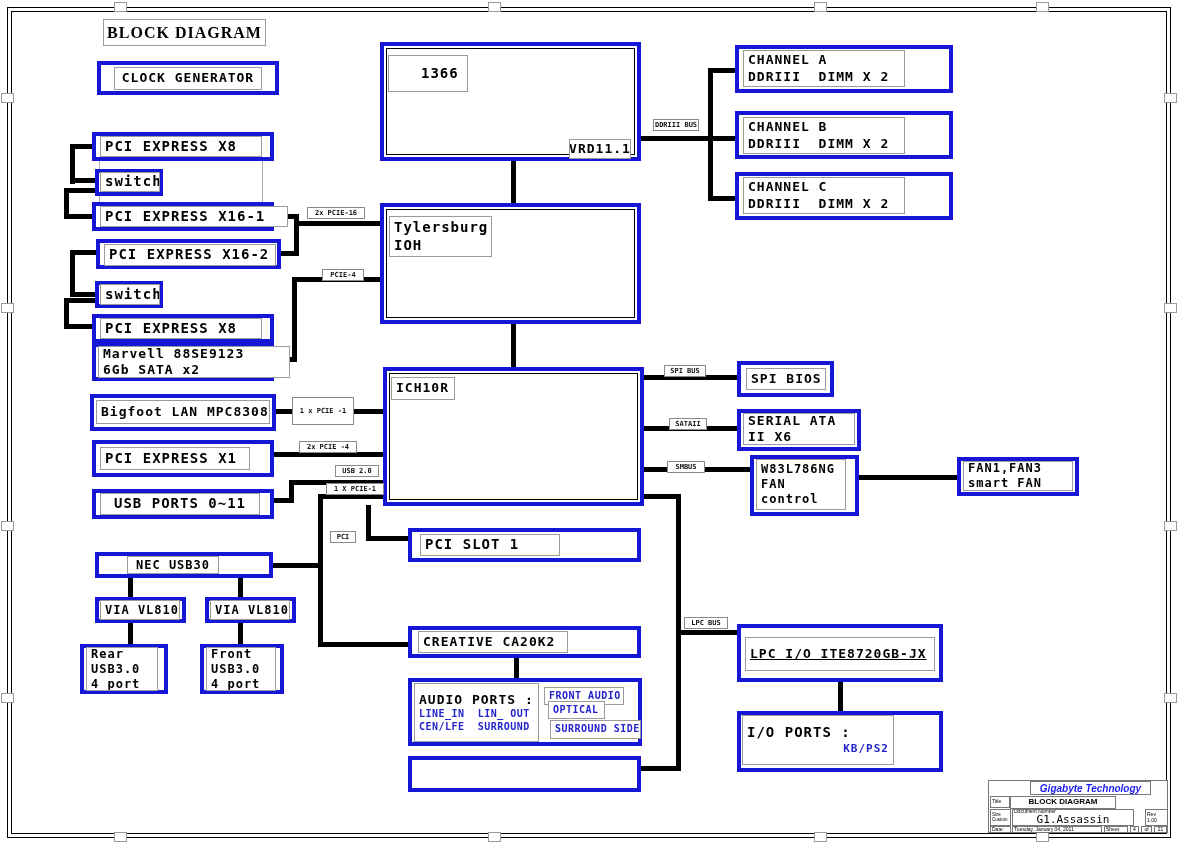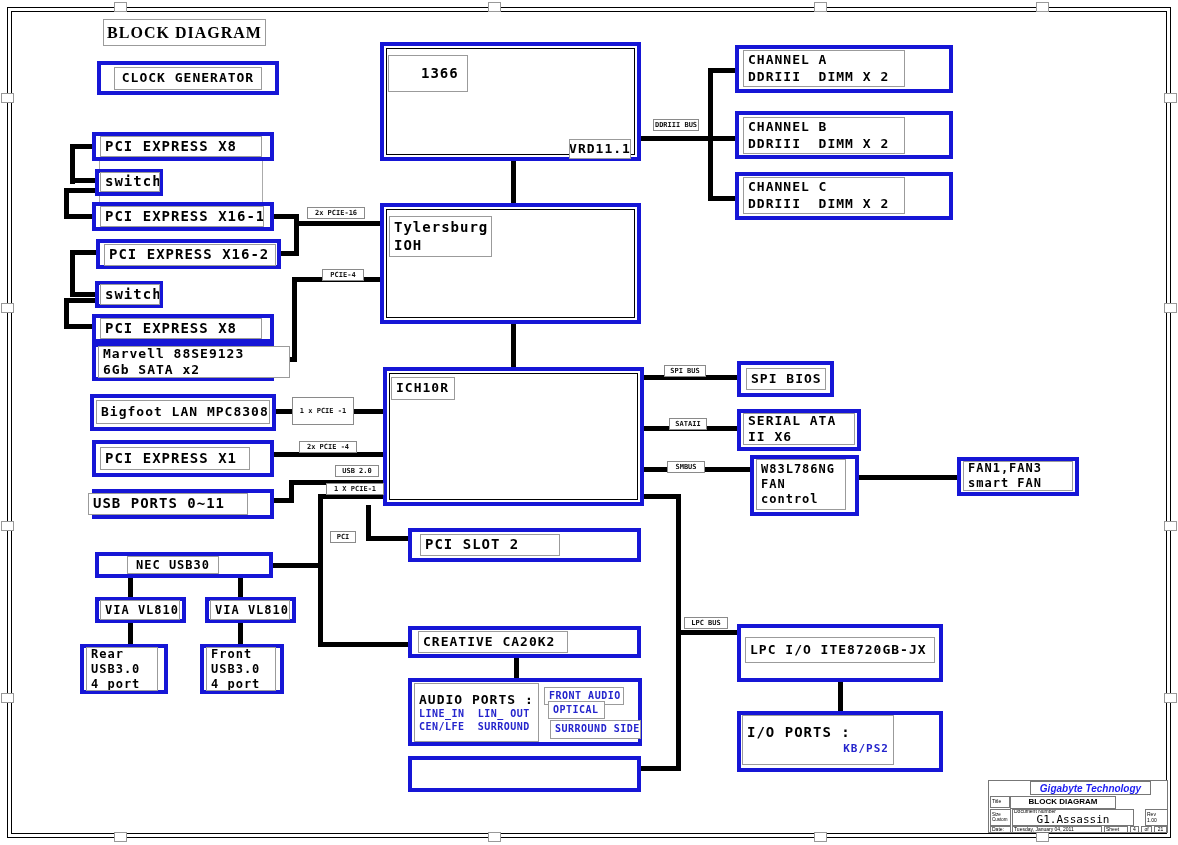--- a/index.html
+++ b/index.html
@@ -147,21 +147,21 @@
     <div class="abs bluebox" style="left: 737px; top: 711px; width: 206px; height: 61px;"></div>
     <div class="abs graybox ctr" style="left: 114px; top: 67px; width: 148px; height: 23px; font-size: 13px;">
       <span>CLOCK GENERATOR</span>
     </div>
     <div class="abs graybox" style="left: 100px; top: 136px; width: 162px; height: 21px; font-size: 14px;">
       <span>PCI EXPRESS X8</span>
     </div>
     <div class="abs graybox" style="left: 100px; top: 172px; width: 60px; height: 20px; font-size: 14px;">
       <span>switch</span>
     </div>
-    <div class="abs graybox" style="left: 100px; top: 206px; width: 164px; height: 21px; font-size: 14px;">
+    <div class="abs graybox" style="left: 100px; top: 206px; width: 188px; height: 21px; font-size: 14px;">
       <span>PCI EXPRESS X16-1</span>
     </div>
     <div class="abs graybox" style="left: 104px; top: 244px; width: 172px; height: 22px; font-size: 14px;">
       <span>PCI EXPRESS X16-2</span>
     </div>
     <div class="abs graybox" style="left: 100px; top: 284px; width: 60px; height: 21px; font-size: 14px;">
       <span>switch</span>
     </div>
     <div class="abs graybox" style="left: 100px; top: 318px; width: 162px; height: 21px; font-size: 14px;">
       <span>PCI EXPRESS X8</span>
@@ -169,21 +169,21 @@
     <div class="abs graybox" style="left: 98px; top: 346px; width: 192px; height: 32px; font-size: 13px;">
       <span>Marvell 88SE9123</span>
       <span>6Gb SATA x2</span>
     </div>
     <div class="abs graybox" style="left: 96px; top: 400px; width: 174px; height: 24px; font-size: 13px;">
       <span>Bigfoot LAN MPC8308</span>
     </div>
     <div class="abs graybox" style="left: 100px; top: 447px; width: 150px; height: 23px; font-size: 14px;">
       <span>PCI EXPRESS X1</span>
     </div>
-    <div class="abs graybox" style="left: 88px; top: 493px; width: 160px; height: 22px; font-size: 14px;">
+    <div class="abs graybox" style="left: 100px; top: 493px; width: 160px; height: 22px; font-size: 14px; align-items: center;">
       <span>USB PORTS 0~11</span>
     </div>
     <div class="abs graybox ctr" style="left: 127px; top: 556px; width: 92px; height: 18px; font-size: 12px;">
       <span>NEC USB30</span>
     </div>
     <div class="abs graybox" style="left: 100px; top: 600px; width: 80px; height: 20px; font-size: 12px;">
       <span>VIA VL810</span>
     </div>
     <div class="abs graybox" style="left: 210px; top: 600px; width: 80px; height: 20px; font-size: 12px;">
       <span>VIA VL810</span>
@@ -205,21 +205,21 @@
       <span>VRD11.1</span>
     </div>
     <div class="abs graybox" style="left: 389px; top: 216px; width: 103px; height: 41px; font-size: 14px;">
       <span>Tylersburg</span>
       <span>IOH</span>
     </div>
     <div class="abs graybox" style="left: 391px; top: 377px; width: 64px; height: 23px; font-size: 13px;">
       <span>ICH10R</span>
     </div>
     <div class="abs graybox" style="left: 420px; top: 534px; width: 140px; height: 22px; font-size: 14px;">
-      <span>PCI SLOT 2</span>
+      <span>PCI SLOT 1</span>
     </div>
     <div class="abs graybox" style="left: 418px; top: 631px; width: 150px; height: 22px; font-size: 13px;">
       <span>CREATIVE CA20K2</span>
     </div>
     <div class="abs graybox" style="left: 414px; top: 683px; width: 125px; height: 59px; font-size: 13px;">
       <span>AUDIO PORTS :</span>
       <span class="t2">LINE_IN  LIN_ OUT</span>
       <span class="t2">CEN/LFE  SURROUND</span>
     </div>
     <div class="abs graybox" style="left: 544px; top: 687px; width: 80px; height: 18px; font-size: 10px;">
@@ -252,21 +252,21 @@
     </div>
     <div class="abs graybox" style="left: 756px; top: 459px; width: 90px; height: 51px; font-size: 12px;">
       <span>W83L786NG</span>
       <span>FAN</span>
       <span>control</span>
     </div>
     <div class="abs graybox" style="left: 963px; top: 461px; width: 110px; height: 30px; font-size: 12px;">
       <span>FAN1,FAN3</span>
       <span>smart FAN</span>
     </div>
-    <div class="abs graybox" style="left: 745px; top: 637px; width: 190px; height: 26px; font-size: 13px;">
+    <div class="abs graybox" style="left: 745px; top: 637px; width: 190px; height: 34px; font-size: 13px; text-decoration: underline;">
       <span>LPC I/O ITE8720GB-JX</span>
     </div>
     <div class="abs graybox" style="left: 742px; top: 715px; width: 152px; height: 50px; font-size: 14px;">
       <span>I/O PORTS :</span>
       <span class="kb">KB/PS2</span>
     </div>
     <div class="abs tag" style="left: 653px; top: 119px; width: 46px; height: 12px;"><span>DDRIII BUS</span></div>
     <div class="abs tag" style="left: 307px; top: 207px; width: 58px; height: 12px;"><span>2x PCIE-16</span></div>
     <div class="abs tag" style="left: 322px; top: 269px; width: 42px; height: 12px;"><span>PCIE-4</span></div>
     <div class="abs tag" style="left: 292px; top: 397px; width: 62px; height: 28px;"><span>1 x PCIE -1</span></div>

